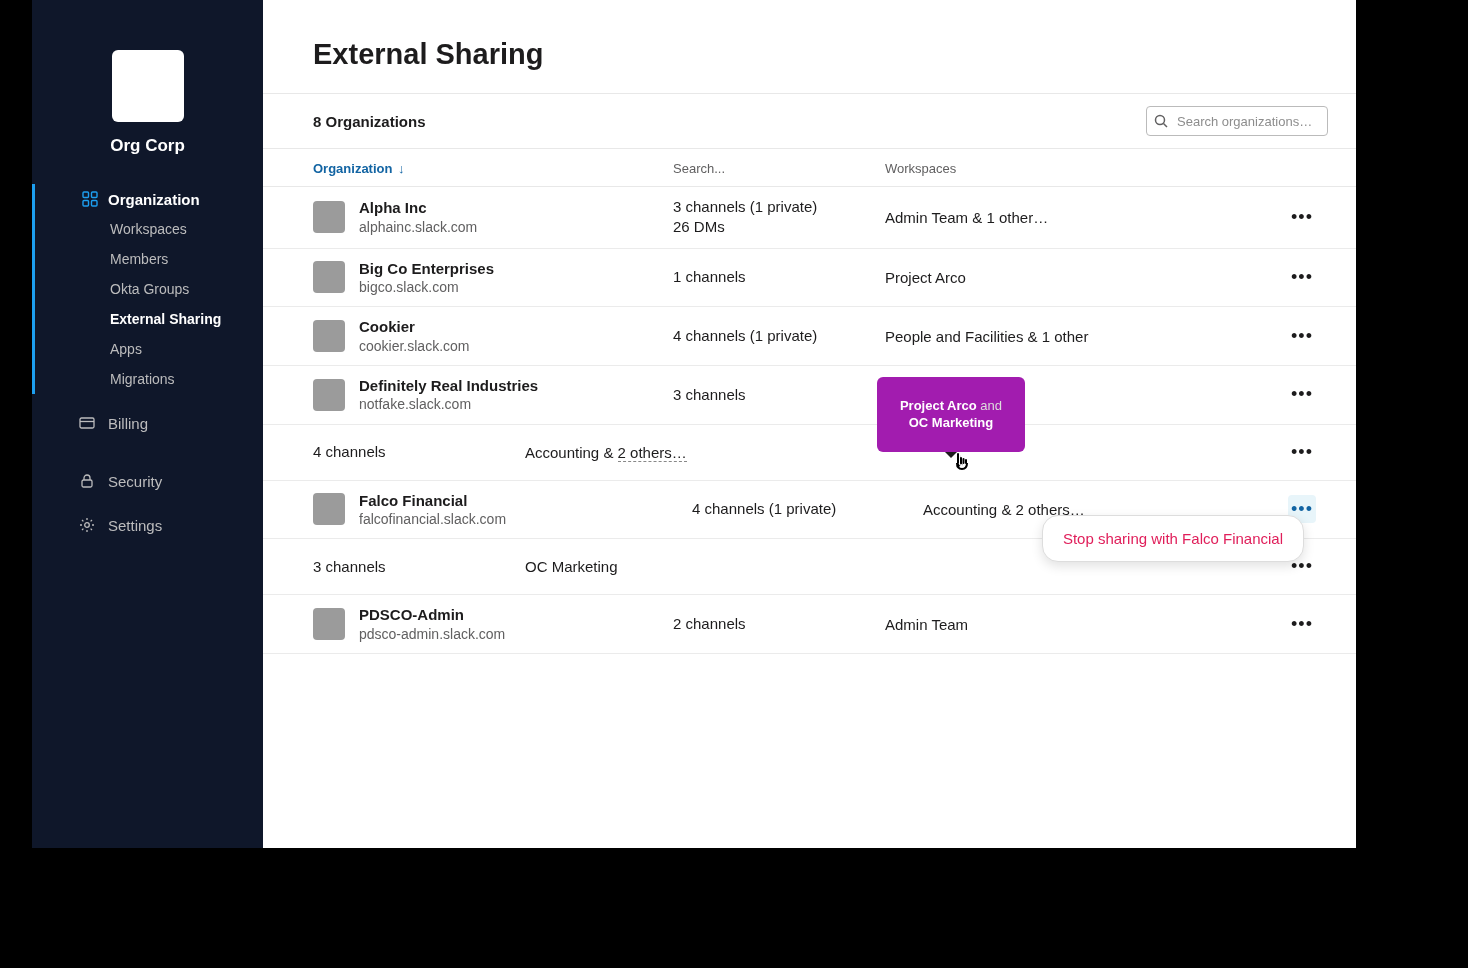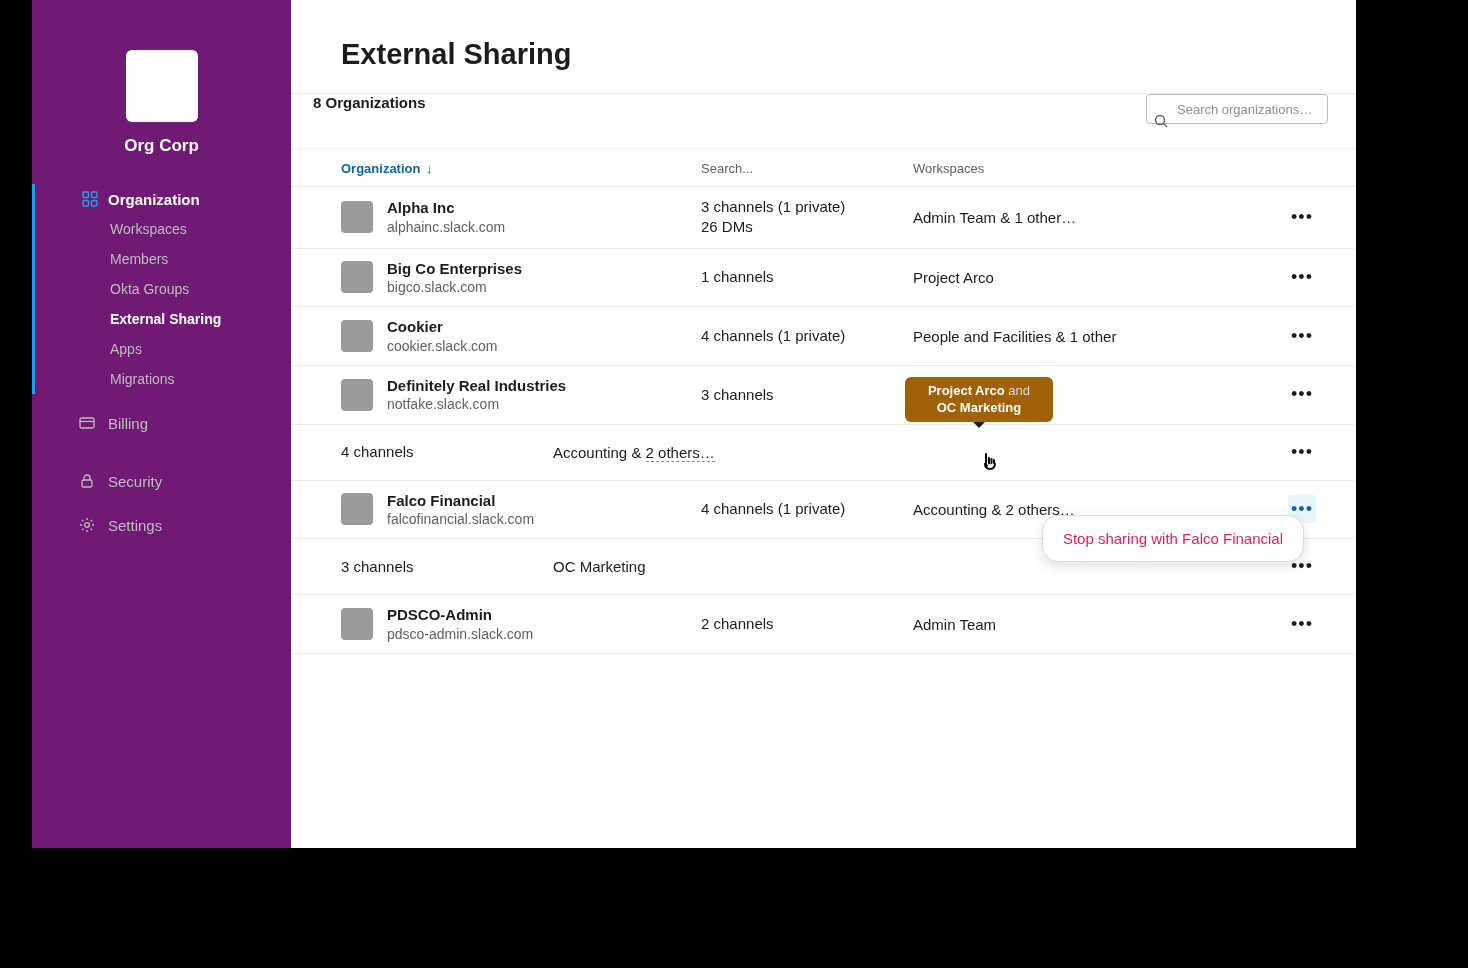--- a/index.html
+++ b/index.html
@@ -13,22 +13,22 @@
   .frame {
     position: absolute;
     left: 32px; top: 0;
     width: 1324px; height: 848px;
     background: #fff;
     display: flex;
     border-radius: 0;
   }
   
   .sidebar {
-    width: 259px;
-    background: #701a75;
+    width: 231px;
+    background: #0f172a;
     color: #bcbcbd;
     display: flex;
     flex-direction: column;
     padding-top: 50px;
   }
   .logo-box {
     width: 72px; height: 72px;
     background: #fff;
     border-radius: 6px;
     margin: 0 auto 14px auto;
@@ -94,22 +94,23 @@
     overflow: hidden;
   }
   .page-title {
     font-size: 29px;
     font-weight: 800;
     color: #1d1c1d;
     padding: 38px 0 22px 50px;
   }
   .toolbar {
     display: flex;
+    align-items: center;
     justify-content: space-between;
-    padding: 0 28px 0 22px;
+    padding: 0 28px 0 50px;
     border-top: 1px solid #e8e8e8;
     border-bottom: 1px solid #e8e8e8;
     height: 56px;
   }
   .org-count {
     font-size: 15px;
     font-weight: 700;
     color: #1d1c1d;
   }
   .search-wrap {
@@ -182,24 +183,24 @@
     letter-spacing: 1px;
   }
   .more-btn.active {
     background: #e8f5fa;
     color: #1264a3;
   }
 
   
   .tooltip {
     position: absolute;
-    background: #a16207;
+    background: #a21caf;
     color: #fff;
     font-size: 13px;
-    padding: 5px 12px;
+    padding: 20px 12px;
     border-radius: 6px;
     text-align: center;
     line-height: 1.35;
     z-index: 20;
     width: 148px;
   }
   .tooltip::after {
     content: '';
     position: absolute;
     bottom: -6px;
@@ -420,21 +421,21 @@
         </div>
         <div class="cursor" style="left:690px; top:28px;">
           <svg width="16" height="20" viewBox="0 0 16 20">
               <path d="M6 2 L6 12 L4 10 L2 14 L5 15 L7 11 L9 13 Z" transform="translate(1,0)" fill="#000" stroke="#fff" stroke-width="0.6"></path>
               <path d="M5 1 v9 M8 5 v5 M10.5 6 v4 M13 7 v3" stroke="#000" stroke-width="2" fill="none" stroke-linecap="round"></path>
               <path d="M4 10 Q4 16 9 16 Q14 16 14 10" stroke="#000" stroke-width="2" fill="none"></path>
             </svg>
         </div>
       </div>
 
-      <div class="row" style="position:relative;">
+      <div class="row" style="position:relative;gap:19px;">
         <div class="col-org">
           <div class="org-avatar"></div>
           <div class="org-info">
             <div class="org-title">Falco Financial</div>
             <div class="org-domain">falcofinancial.slack.com</div>
           </div>
         </div>
         <div class="col-sharing sharing-text">4 channels (1 private)</div>
         <div class="col-ws ws-text">Accounting &amp; 2 others…</div>
         <div class="col-actions">

